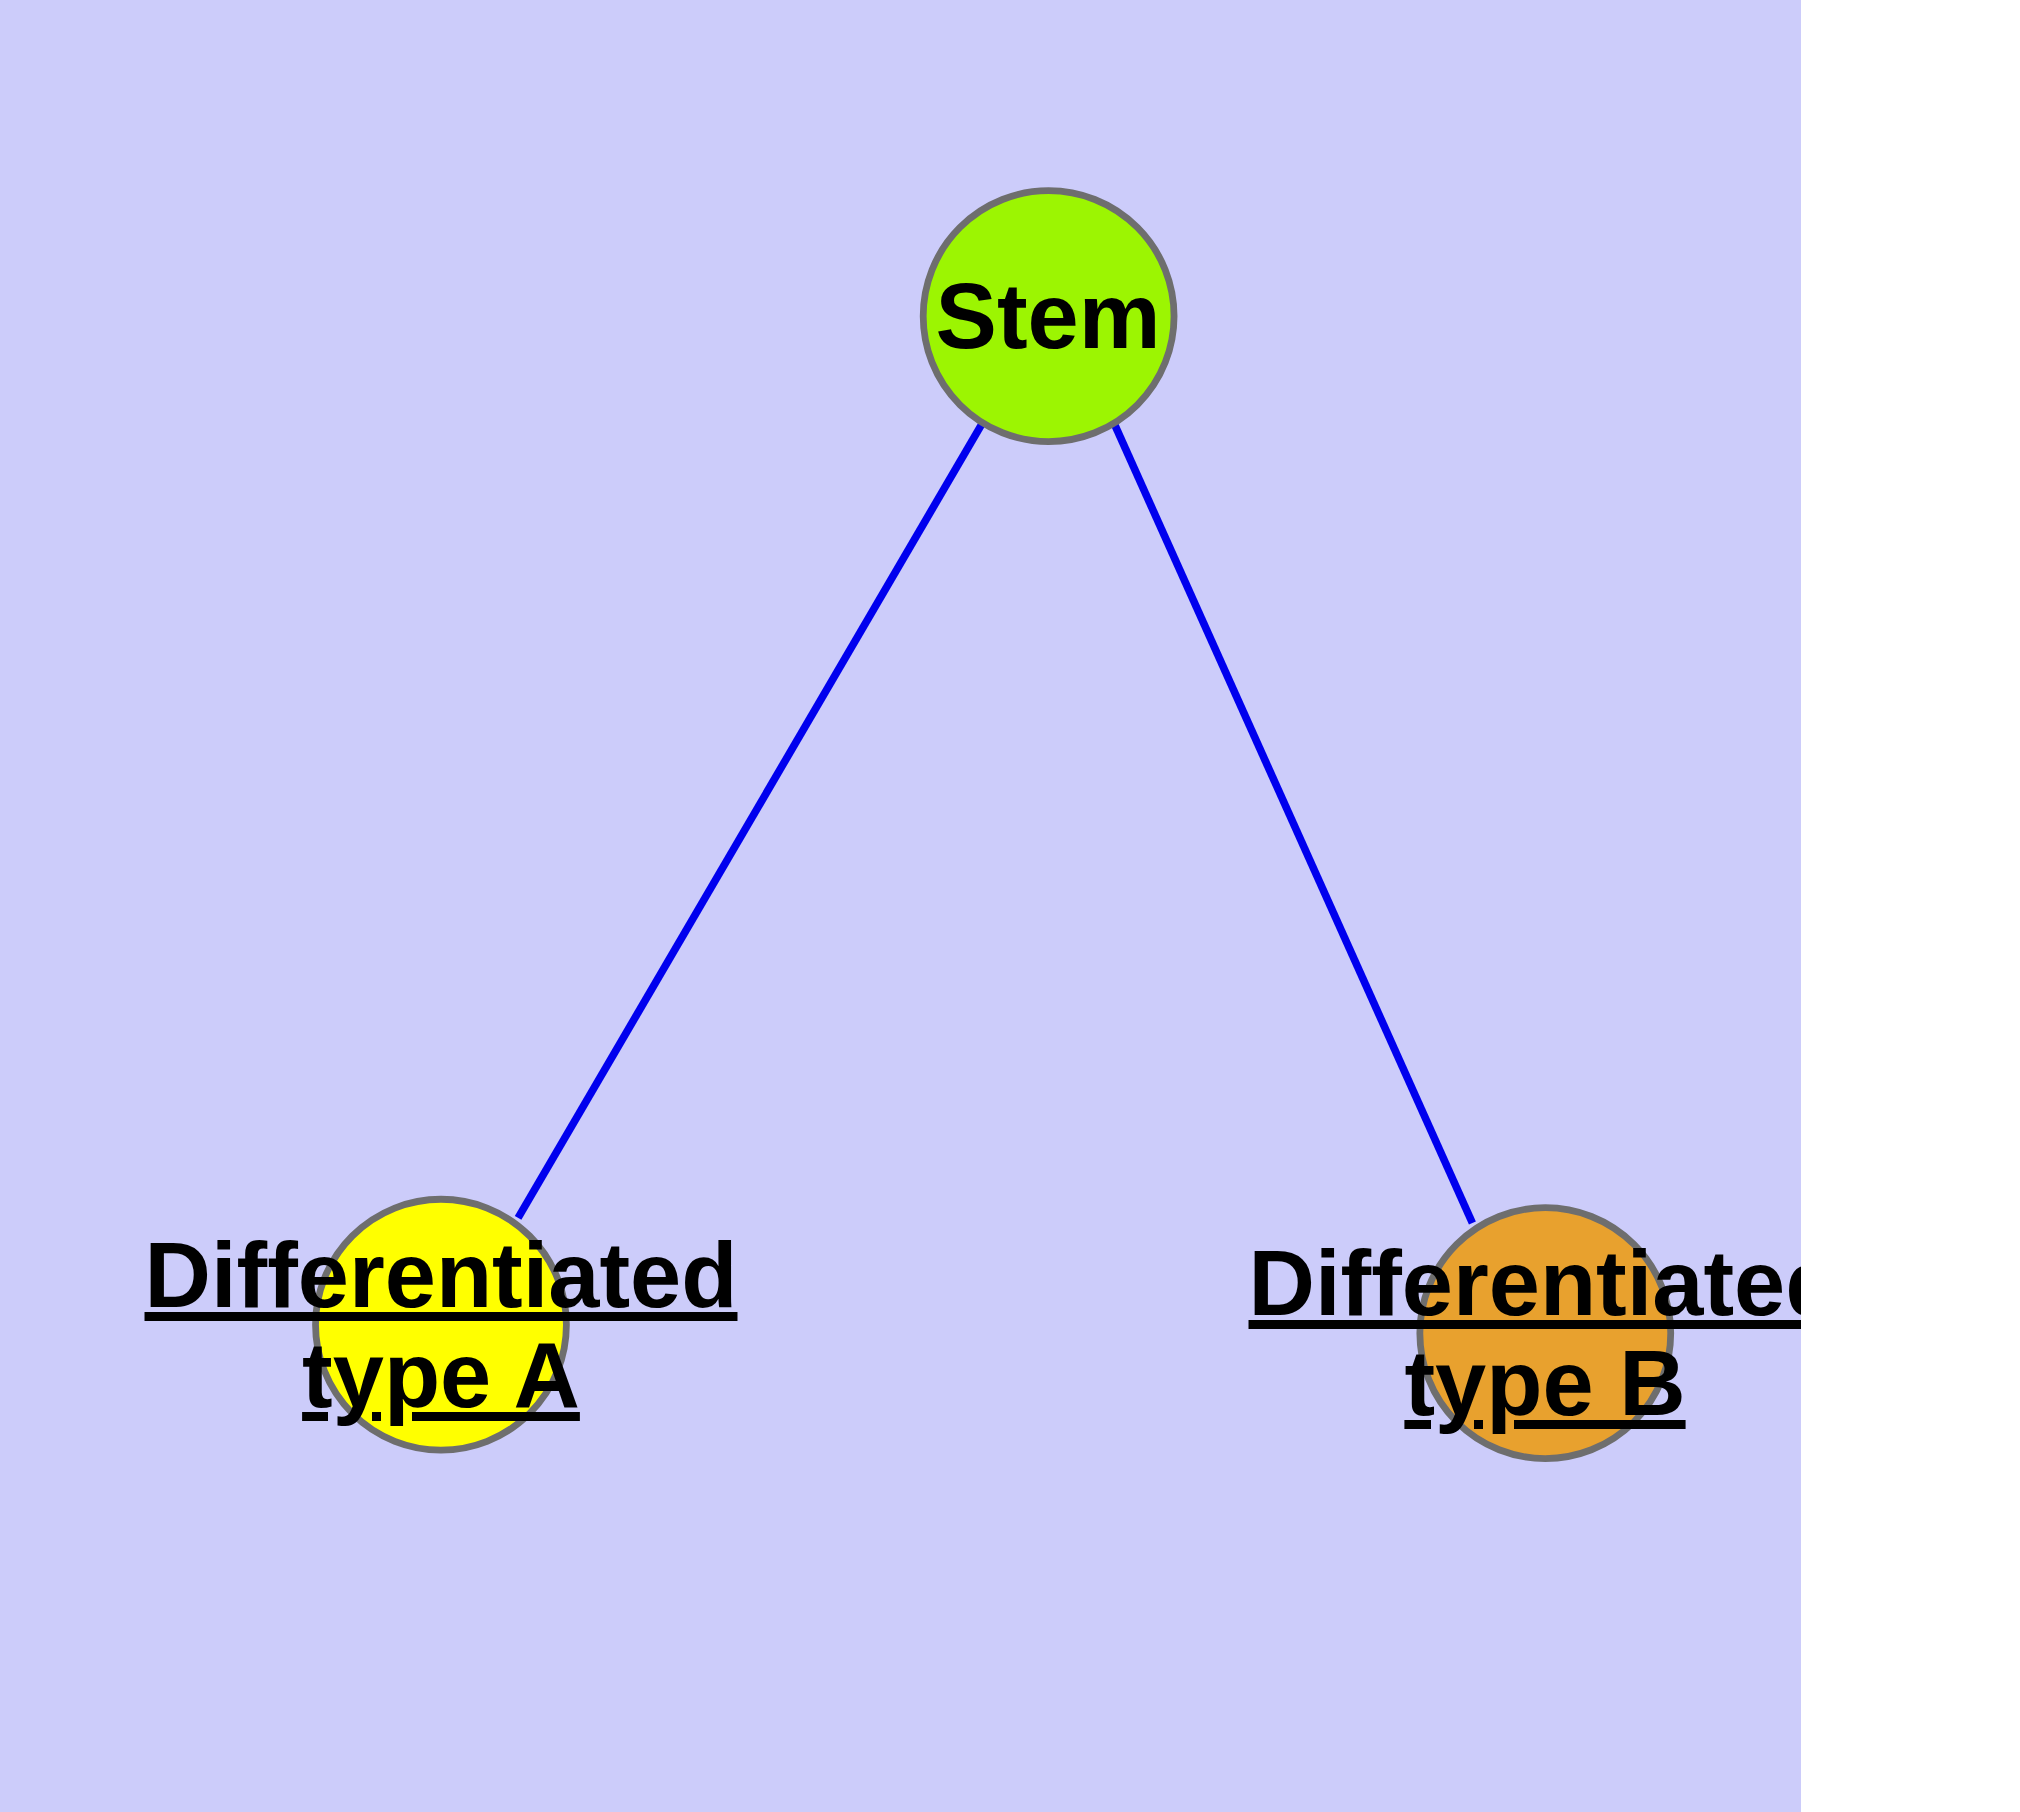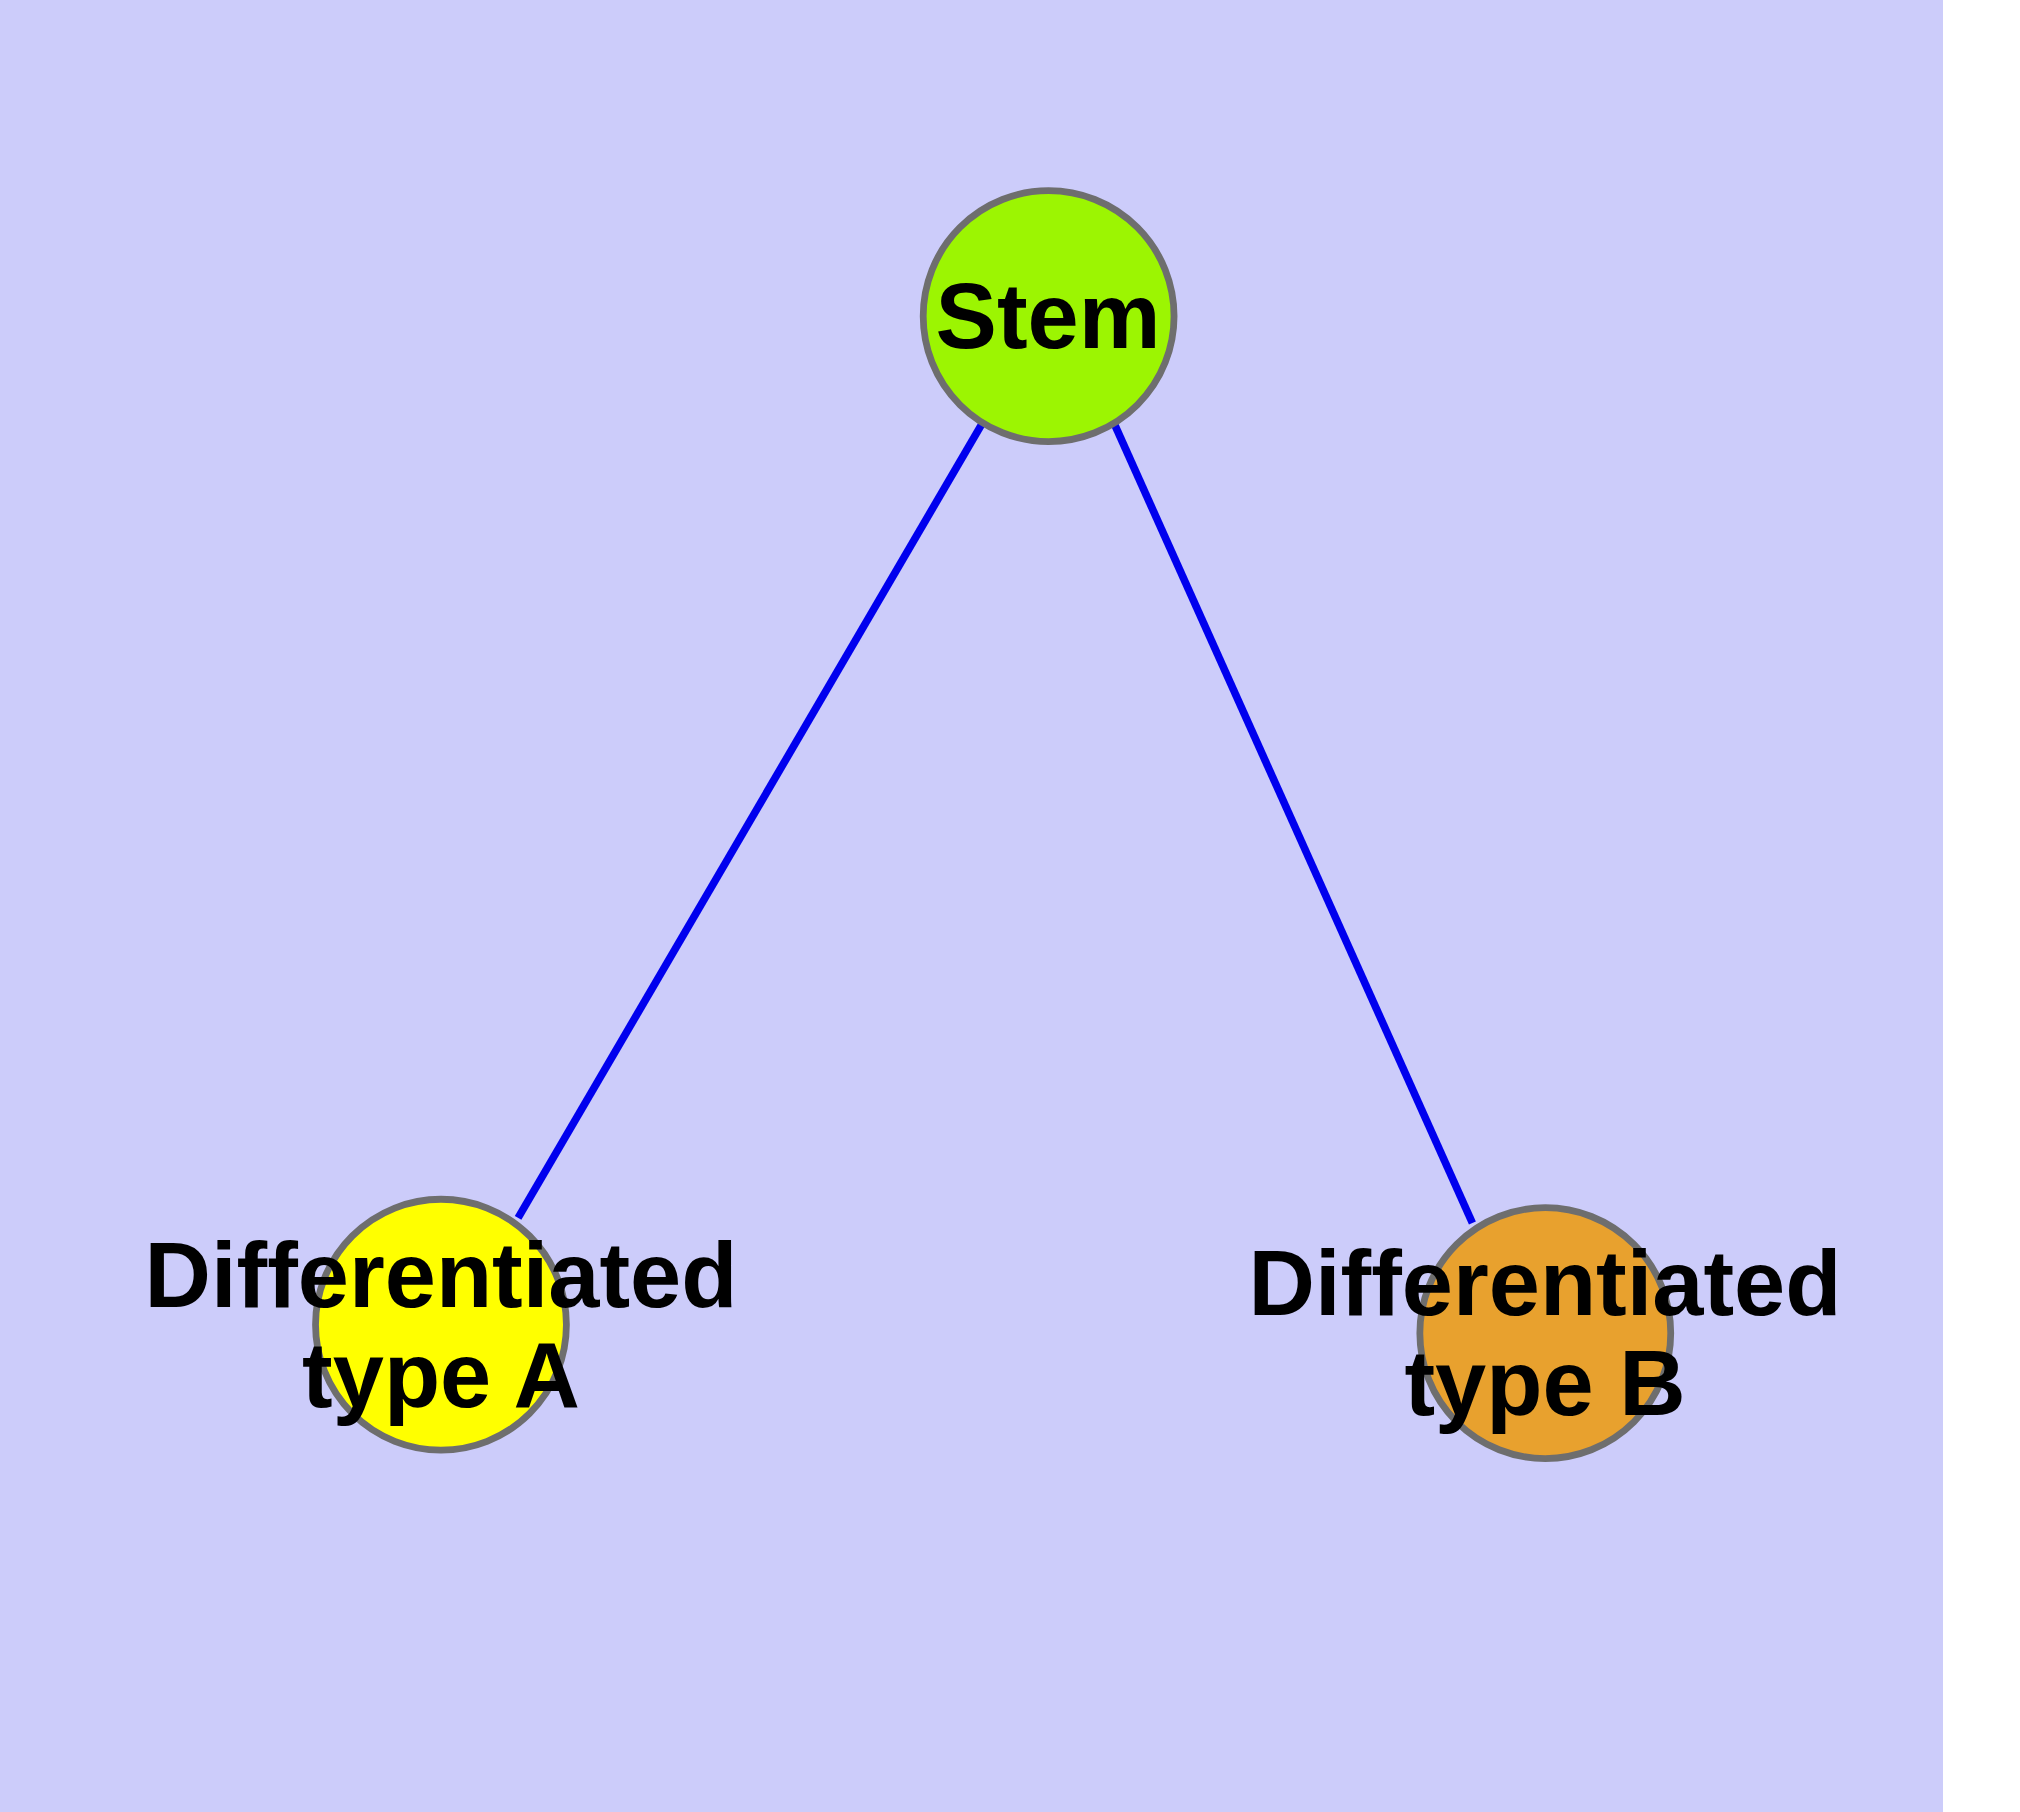--- a/index.html
+++ b/index.html
@@ -31,26 +31,27 @@
     font-size: 92px;
     line-height: 95px;
     color: #000000;
     text-align: center;
     white-space: pre;
     pointer-events: none;
     transform: translate(-50%, -50%);
   }
   .node-label.two-line {
     line-height: 100px;
+    text-decoration: underline;
   }
 </style>
 </head>
 <body>
 
-<div id="canvas" style="width: 1943px; height: 1812px; background: rgb(204, 204, 250);">
+<div id="canvas" style="width: 1801px; height: 1812px; background: rgb(204, 204, 250);">
 
   <svg id="graph-svg" viewBox="0 0 2384 2138" xmlns="http://www.w3.org/2000/svg" style="width: 2021px; height: 1812px;">
     <g id="edge-layer">
       <line class="edge" x1="1159" y1="499" x2="611" y2="1437" stroke="#0000ee" stroke-width="9" stroke-linecap="butt"></line>
       <line class="edge" x1="1314" y1="499" x2="1737" y2="1443" stroke="#0000ee" stroke-width="9" stroke-linecap="butt"></line>
     </g>
     <g id="node-layer">
       <circle class="node-circle" cx="1237" cy="373" r="148" fill="#9cf502" stroke="#6e6e6e" stroke-width="8"></circle>
       <circle class="node-circle" cx="520" cy="1563" r="148" fill="#ffff00" stroke="#6e6e6e" stroke-width="8"></circle>
       <circle class="node-circle" cx="1823" cy="1573" r="148" fill="#e8a12e" stroke="#6e6e6e" stroke-width="8"></circle>

